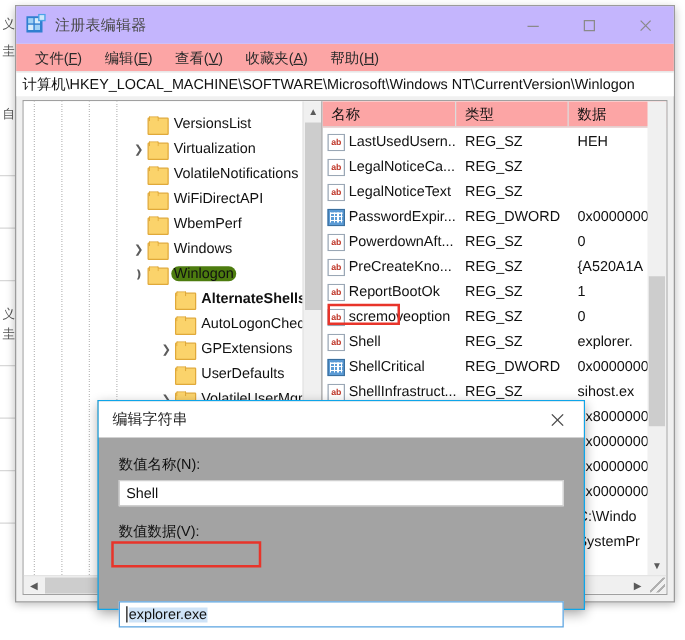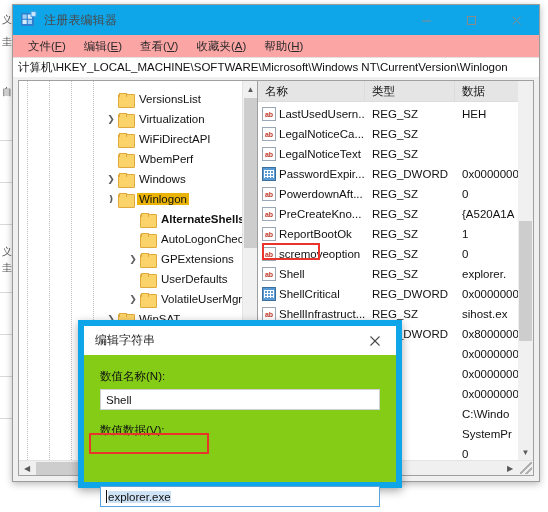--- a/index.html
+++ b/index.html
@@ -14,21 +14,21 @@
   
   .bg-frag { position: absolute; color: #555; font-size: 10px; line-height: 12px; white-space: nowrap; }
   .bg-rule { position: absolute; background: #d8d8d8; height: 1px; }
 
   
   .regwin {
     position: absolute; left: 12px; top: 4px; width: 528px; height: 478px;
     background: #f0f0f0; border: 1px solid #9b9b9b;
     box-shadow: 0 2px 7px rgba(0,0,0,0.28);
   }
-  .titlebar { position: relative; height: 30px; background: #0ea5e9; }
+  .titlebar { position: relative; height: 30px; background: #c4b5fd; }
   .app-icon { position: absolute; left: 8px; top: 6px; width: 17px; height: 17px; }
   .title-text {
     position: absolute; left: 31px; top: 7px; font-size: 12px; color: #4a4a4a;
     letter-spacing: .2px;
   }
   .winbtns { position: absolute; right: 0; top: 0; height: 30px; display: flex; }
   .winbtn {
     width: 45px; height: 30px; display: flex; align-items: center; justify-content: center;
     color: #8a8a8a; font-size: 13px; line-height: 1;
   }
@@ -81,29 +81,29 @@
   .folder { width: 15px; height: 13px; position: relative; flex: 0 0 15px; margin-right: 4px; }
   .folder::before {
     content: ""; position: absolute; left: 0; top: 1px; width: 15px; height: 12px;
     background: #fbd36b; border: 1px solid #e0a93a; border-radius: 1px;
   }
   .folder::after {
     content: ""; position: absolute; left: 1px; top: 0px; width: 6px; height: 3px;
     background: #fbd36b; border: 1px solid #e0a93a; border-bottom: none; border-radius: 1px 1px 0 0;
   }
   .tree-label { padding: 0 2px; }
-  .treerow.selected .tree-label { background: #eab308; }
+  .treerow.selected .tree-label { background: #4d7c0f; border-radius: 6px; }
   .dotline {
     position: absolute; top: 0; bottom: 0; width: 1px;
     background: repeating-linear-gradient(to bottom, #bdbdbd 0 1px, transparent 1px 2px);
   }
 
   
   .listpane { position: relative; flex: 1; background: #ffffff; border-left: 1px solid #a0a0a0; overflow: hidden; }
-  .listhdr { display: flex; height: 21px; background: #e5e5e5; border-bottom: 1px solid #dcdcdc; }
+  .listhdr { display: flex; height: 21px; background: #fca5a5; border-bottom: 1px solid #dcdcdc; }
   .hcell {
     font-size: 11.5px; color: #111; display: flex; align-items: center;
     padding-left: 7px; border-right: 1px solid #dcdcdc; white-space: nowrap;
   }
   .listrow { display: flex; height: 20px; align-items: center; font-size: 11.5px; color: #111; white-space: nowrap; }
   .c-name { width: 107px; display: flex; align-items: center; overflow: hidden; }
   .c-type { width: 90px; padding-left: 7px; overflow: hidden; }
   .c-data { flex: 1; padding-left: 7px; overflow: hidden; }
   .vicon { width: 14px; height: 14px; flex: 0 0 14px; margin: 0 3px 0 4px; position: relative; }
   .vicon-sz {
@@ -130,22 +130,22 @@
   }
   .grip {
     position: absolute; right: 1px; bottom: 1px; width: 12px; height: 12px;
     background:
       linear-gradient(135deg, transparent 45%, #b0b0b0 45%, #b0b0b0 55%, transparent 55%),
       linear-gradient(135deg, transparent 70%, #b0b0b0 70%, #b0b0b0 80%, transparent 80%);
   }
 
   
   .dialog {
-    position: absolute; left: 78px; top: 320px; width: 324px; height: 168px;
-    background: #84cc16; border: 6px solid #0ea5e9;
+    position: absolute; left: 78px; top: 320px; width: 390px; height: 168px;
+    background: #a3a3a3; border: 1px solid #0ea5e9;
     box-shadow: 0 3px 9px rgba(0,0,0,0.33);
   }
   .dlg-title {
     position: relative; height: 29px; background: #ffffff;
     display: flex; align-items: center; padding-left: 11px;
     font-size: 12px; color: #1c1c1c;
   }
   .dlg-close {
     position: absolute; right: 0; top: 0; width: 42px; height: 29px;
     display: flex; align-items: center; justify-content: center; color: #4a4a4a;
@@ -253,20 +253,25 @@
             <span class="tree-label">VersionsList</span>
           </div>
           <div class="treerow" style="padding-left:85px;">
             <span class="twisty">❯</span>
             <span class="folder"></span>
             <span class="tree-label">Virtualization</span>
           </div>
           <div class="treerow" style="padding-left:85px;">
             <span class="twisty"></span>
             <span class="folder"></span>
+            <span class="tree-label">VolatileNotifications</span>
+          </div>
+          <div class="treerow" style="padding-left:85px;">
+            <span class="twisty"></span>
+            <span class="folder"></span>
             <span class="tree-label">WiFiDirectAPI</span>
           </div>
           <div class="treerow" style="padding-left:85px;">
             <span class="twisty"></span>
             <span class="folder"></span>
             <span class="tree-label">WbemPerf</span>
           </div>
           <div class="treerow" style="padding-left:85px;">
             <span class="twisty">❯</span>
             <span class="folder"></span>

